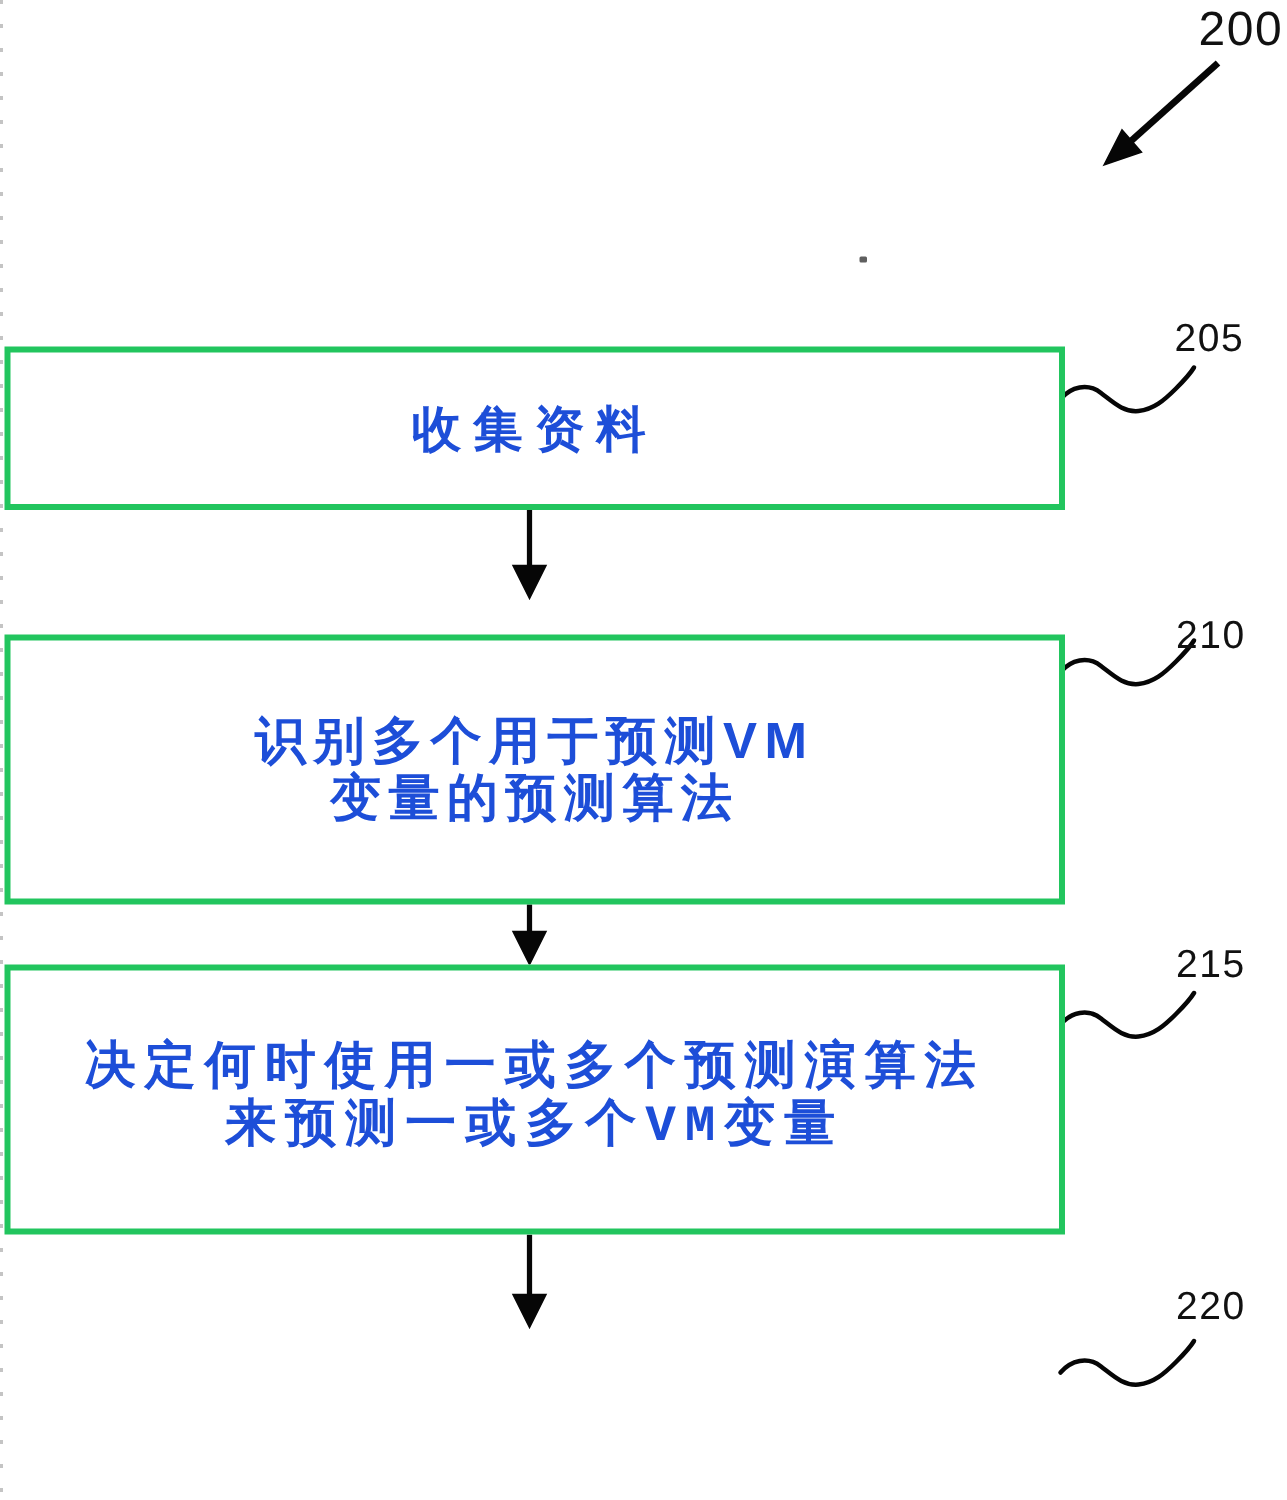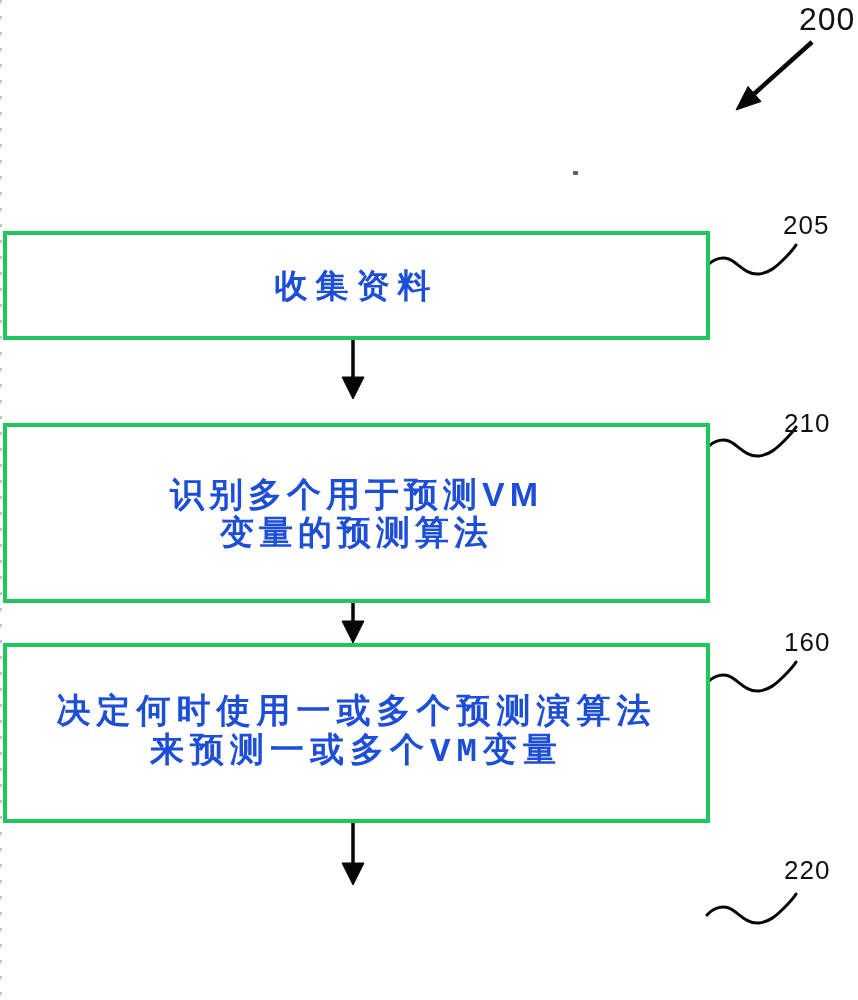--- a/index.html
+++ b/index.html
@@ -102,21 +102,21 @@
     <path d="M 707 266 c 7 -8, 18 -11, 27 -4 c 8 6, 15 13, 25 12 c 10 -1, 17 -7, 25 -15 c 5 -5, 9 -9, 12 -14" stroke="#060606" stroke-width="3" fill="none" stroke-linecap="round"></path>
     <path d="M 707 448 c 7 -8, 18 -11, 27 -4 c 8 6, 15 13, 25 12 c 10 -1, 17 -7, 25 -15 c 5 -5, 9 -9, 12 -14" stroke="#060606" stroke-width="3" fill="none" stroke-linecap="round"></path>
     <path d="M 707 683 c 7 -8, 18 -11, 27 -4 c 8 6, 15 13, 25 12 c 10 -1, 17 -7, 25 -15 c 5 -5, 9 -9, 12 -14" stroke="#060606" stroke-width="3" fill="none" stroke-linecap="round"></path>
     <path d="M 707 915 c 7 -8, 18 -11, 27 -4 c 8 6, 15 13, 25 12 c 10 -1, 17 -7, 25 -15 c 5 -5, 9 -9, 12 -14" stroke="#060606" stroke-width="3" fill="none" stroke-linecap="round"></path>
   </svg>
 
   <div class="ref-num ref-200">200</div>
 
   <div class="ref-num ref-205">205</div>
   <div class="ref-num ref-210">210</div>
-  <div class="ref-num ref-215">160</div>
+  <div class="ref-num ref-215">215</div>
   <div class="ref-num ref-220">220</div>
 
   <div class="step-box box-1">
     <div class="box-line">收集资料</div>
   </div>
 
   <div class="step-box box-2">
     <div class="box-line">识别多个用于预测VM</div>
     <div class="box-line">变量的预测算法</div>
   </div>

